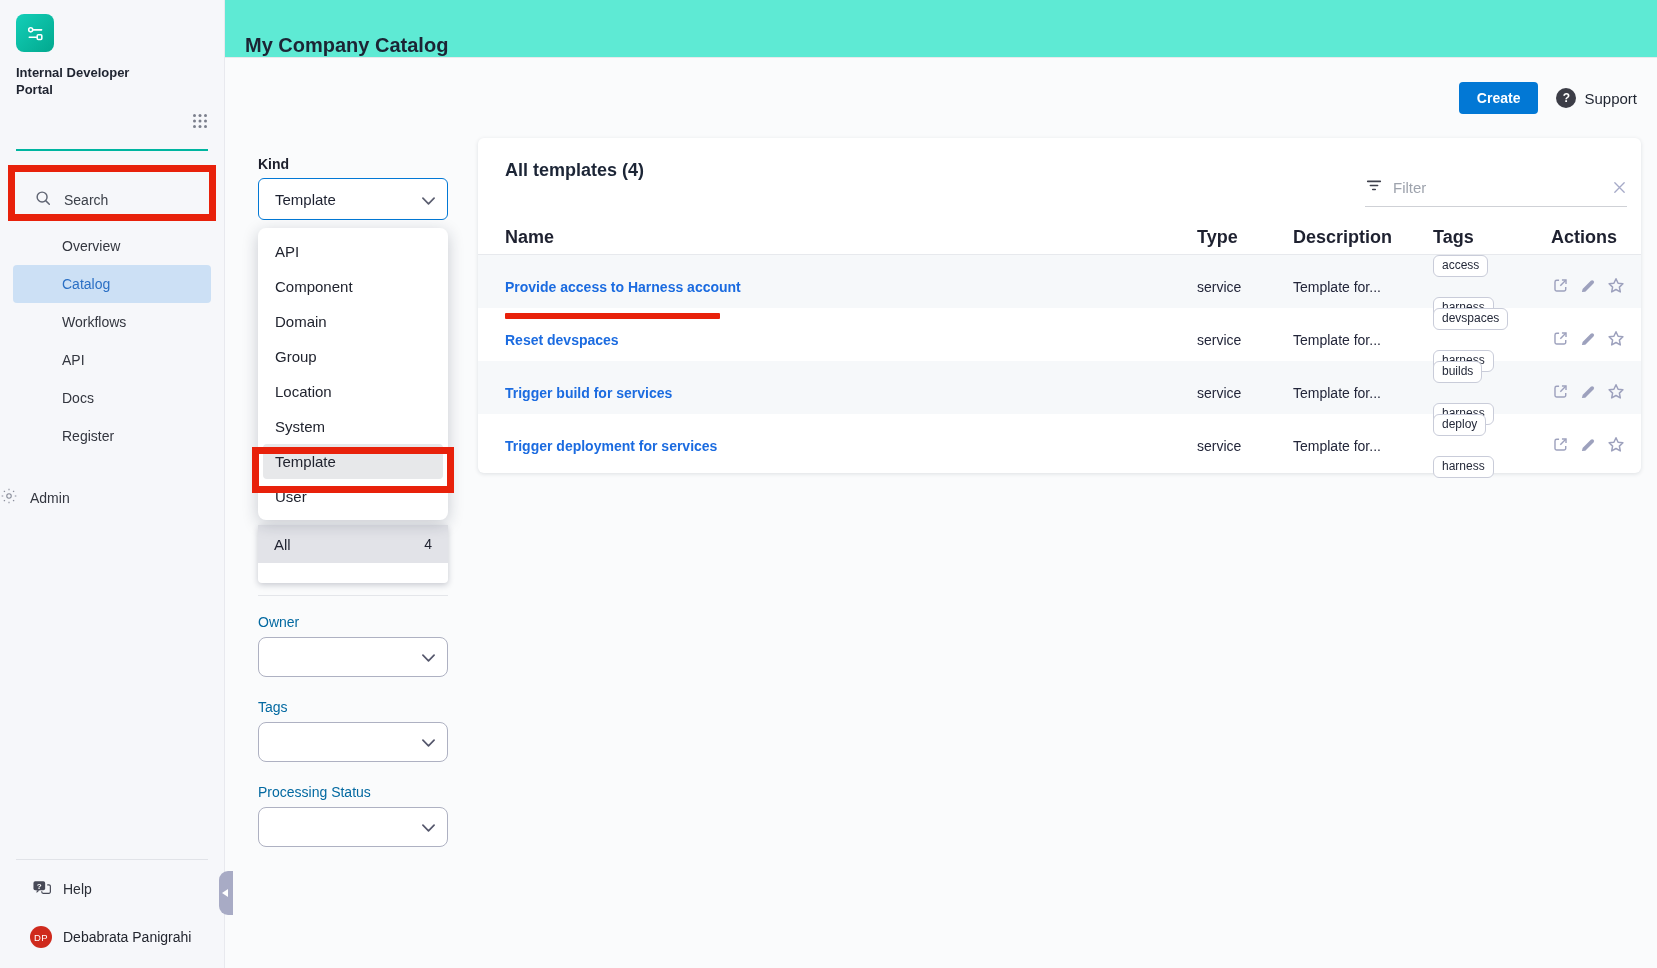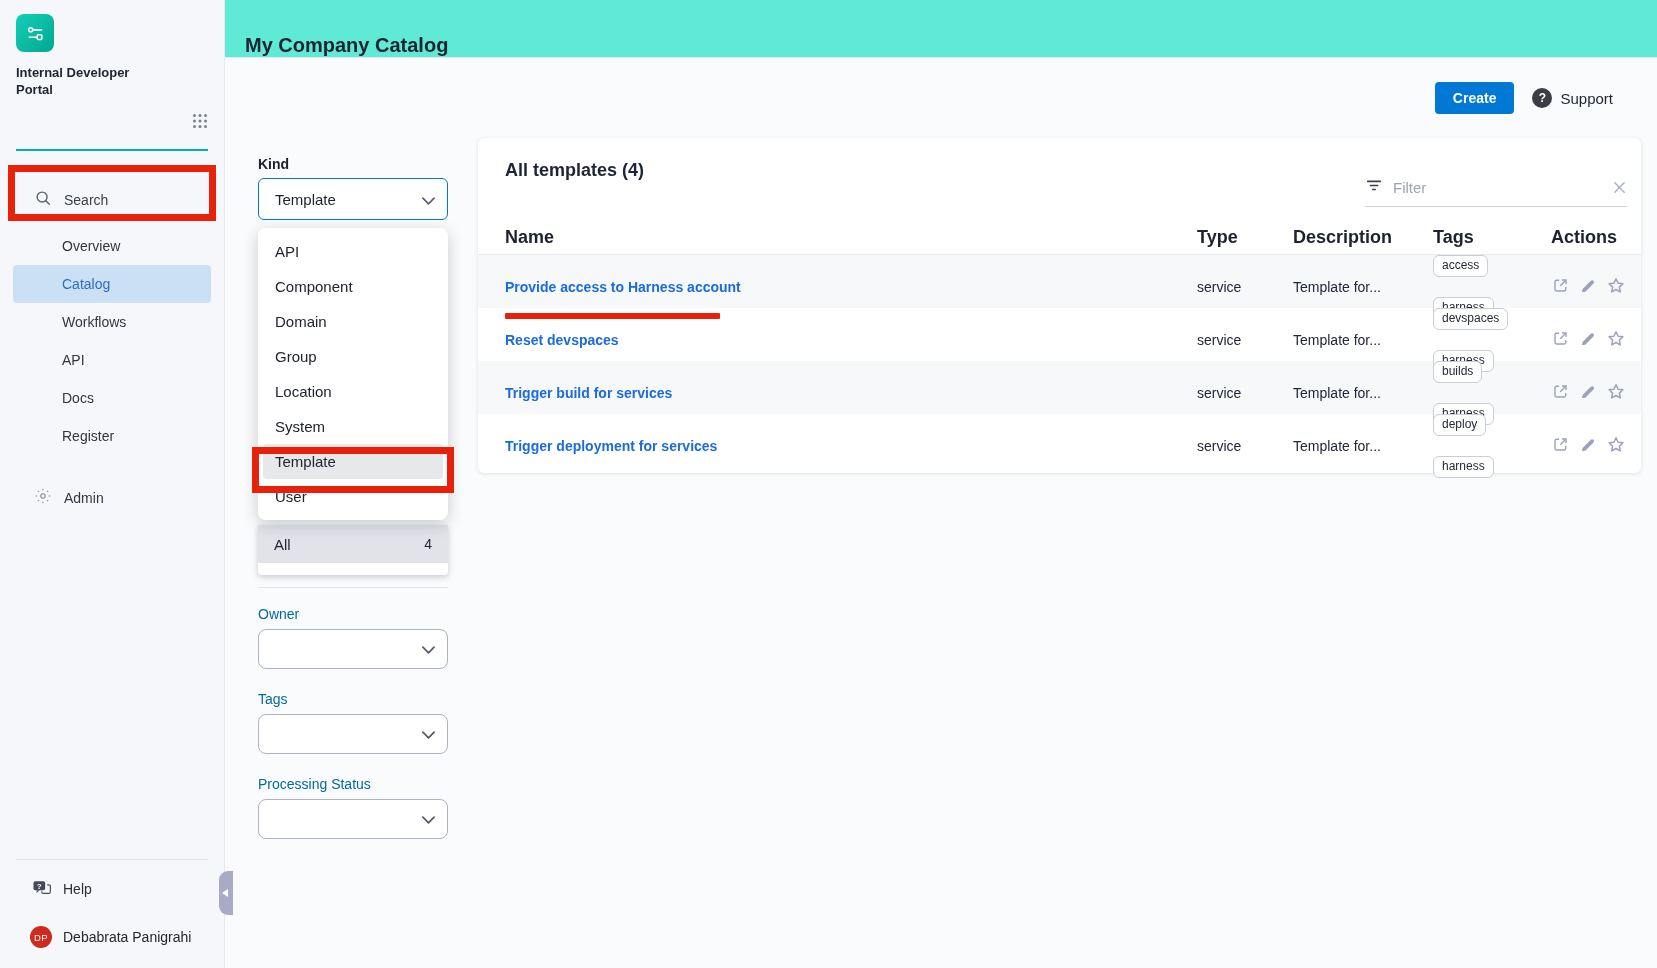--- a/index.html
+++ b/index.html
@@ -22,21 +22,21 @@
   .brand-rule { height:2px; background:#00b5a0; margin:12px 16px 0 16px; }
 
   .search-row { margin-top:36px; padding-left:34px; display:flex; align-items:center; gap:12px;
     font-size:14px; color:#3c4049; cursor:pointer; height:26px; }
 
   .nav { margin-top:14px; }
   .nav-item { height:38px; margin:0 13px; display:flex; align-items:center;
     padding-left:49px; font-size:14px; color:#33363f; border-radius:4px; cursor:pointer; }
   .nav-item.active { background:#cce0f5; color:#2a6fc4; }
 
-  .admin-row { margin-top:24px; height:38px; padding-left:34px; display:flex; align-items:center;
+  .admin-row { margin-top:24px; height:38px; display:flex; align-items:center;
     gap:12px; font-size:14px; color:#33363f; cursor:pointer; }
 
   .sidebar-bottom { position:absolute; left:0; right:0; bottom:0; }
   .sb-divider { border:none; border-top:1px solid #e1e3e8; margin:0 16px; }
   .help-row { margin-top:16px; height:26px; padding-left:32px; display:flex; align-items:center;
     gap:11px; font-size:14px; color:#2c2f38; cursor:pointer; }
   .user-row { margin-top:24px; padding:0 0 20px 30px; display:flex; align-items:center; gap:11px;
     font-size:14px; color:#23262f; cursor:pointer; }
   .avatar { width:22px; height:22px; border-radius:50%; background:#cf2a1d; color:#fff;
     font-size:9.5px; font-weight:400; display:grid; place-items:center; letter-spacing:.3px; }
@@ -46,21 +46,21 @@
   .collapse-handle .tri { width:0; height:0; border-top:4.5px solid transparent;
     border-bottom:4.5px solid transparent; border-right:6px solid #fff; margin-right:2px; }
 
   
   .main { flex:1; position:relative; background:#fafbfc; }
   .topbar { height:58px; background:#5eead4; border-bottom:1px solid #e8e9ec;
     display:flex; align-items:flex-end; padding-left:20px; }
   .topbar h1 { font-size:20px; font-weight:700; color:#1c2434; }
 
   .toolbar { height:80px; display:flex; align-items:center; justify-content:flex-end;
-    gap:18px; padding-right:44px; }
+    gap:18px; padding-right:20px; }
   .create-btn { background:#0278d5; color:#fff; border:none; border-radius:4px;
     font-family:"Liberation Sans",sans-serif; font-size:14px; font-weight:600;
     padding:8px 18px; cursor:pointer; }
   .support { display:flex; align-items:center; gap:8px; font-size:15px; font-weight:500;
     color:#1f2430; cursor:pointer; }
   .q-circle { width:20px; height:20px; border-radius:50%; background:#3c3d47; color:#fff;
     font-size:12px; font-weight:700; display:grid; place-items:center; }
 
   .content { display:flex; align-items:flex-start; padding:0 16px 0 33px; }
 
@@ -71,21 +71,21 @@
     border-radius:6px; display:flex; align-items:center; justify-content:space-between;
     padding:0 12px 0 16px; font-size:15px; color:#1d2130; cursor:pointer; }
   .kind-menu { position:absolute; left:0; top:90px; width:190px; background:#fff;
     border-radius:8px; box-shadow:0 4px 16px rgba(25,30,55,.22); padding:6px 0; z-index:20; }
   .menu-item { height:35px; margin:0 5px; padding-left:12px; display:flex; align-items:center;
     font-size:15px; color:#21242f; border-radius:4px; cursor:pointer; }
   .menu-item.selected { background:#e7e8ea; }
   .menu-spacer { height:305px; }
 
   .facet-card { background:#fff; border-radius:4px; box-shadow:0 2px 6px rgba(20,25,50,.22);
-    padding-bottom:12px; }
+    padding-bottom:20px; }
   .facet-row { height:38px; background:#e2e3e8; display:flex; align-items:center;
     justify-content:space-between; padding:0 16px; font-size:15px; color:#1f2230; cursor:pointer; }
   .facet-count { font-size:14px; }
   .f-divider { border:none; border-top:1px solid #e4e6ea; margin-top:12px; }
 
   .sel-label { margin-top:22px; font-size:14px; color:#0369a1; }
   .sel-label.first { margin-top:18px; }
   .empty-select { margin-top:7px; height:40px; background:#fff; border:1px solid #aeb1c2;
     border-radius:8px; display:flex; align-items:center; justify-content:flex-end;
     padding-right:12px; cursor:pointer; }

